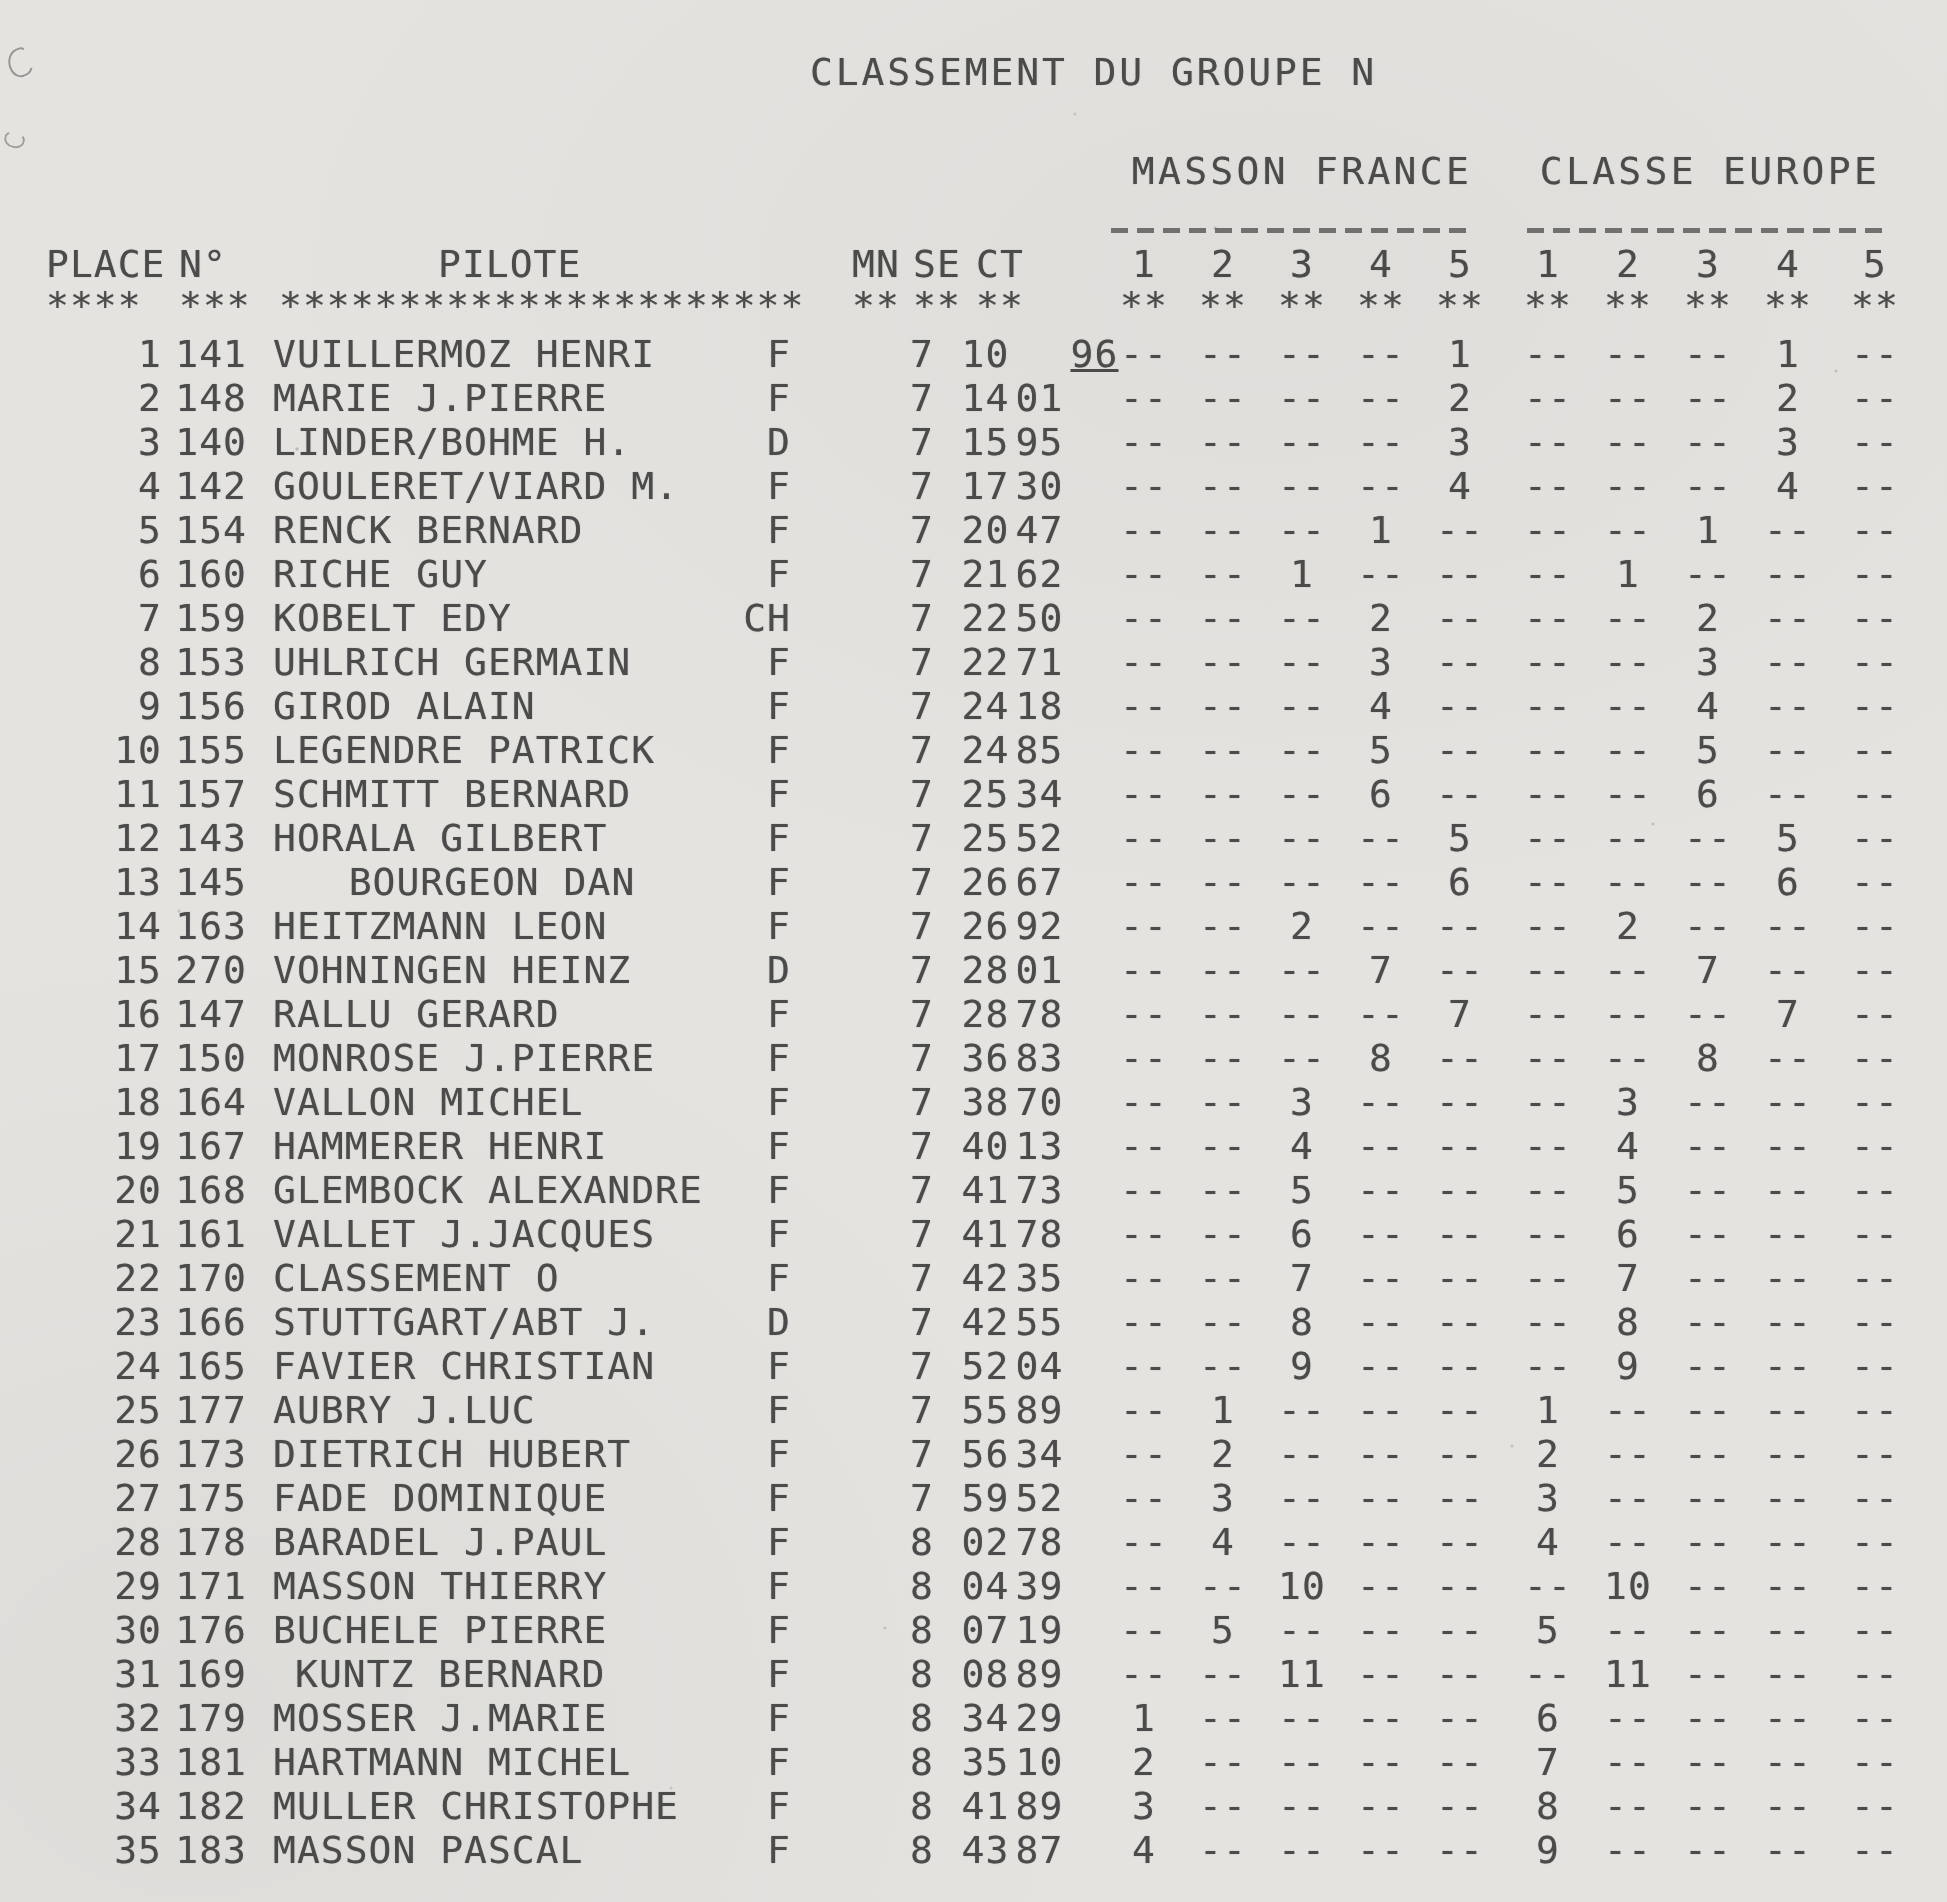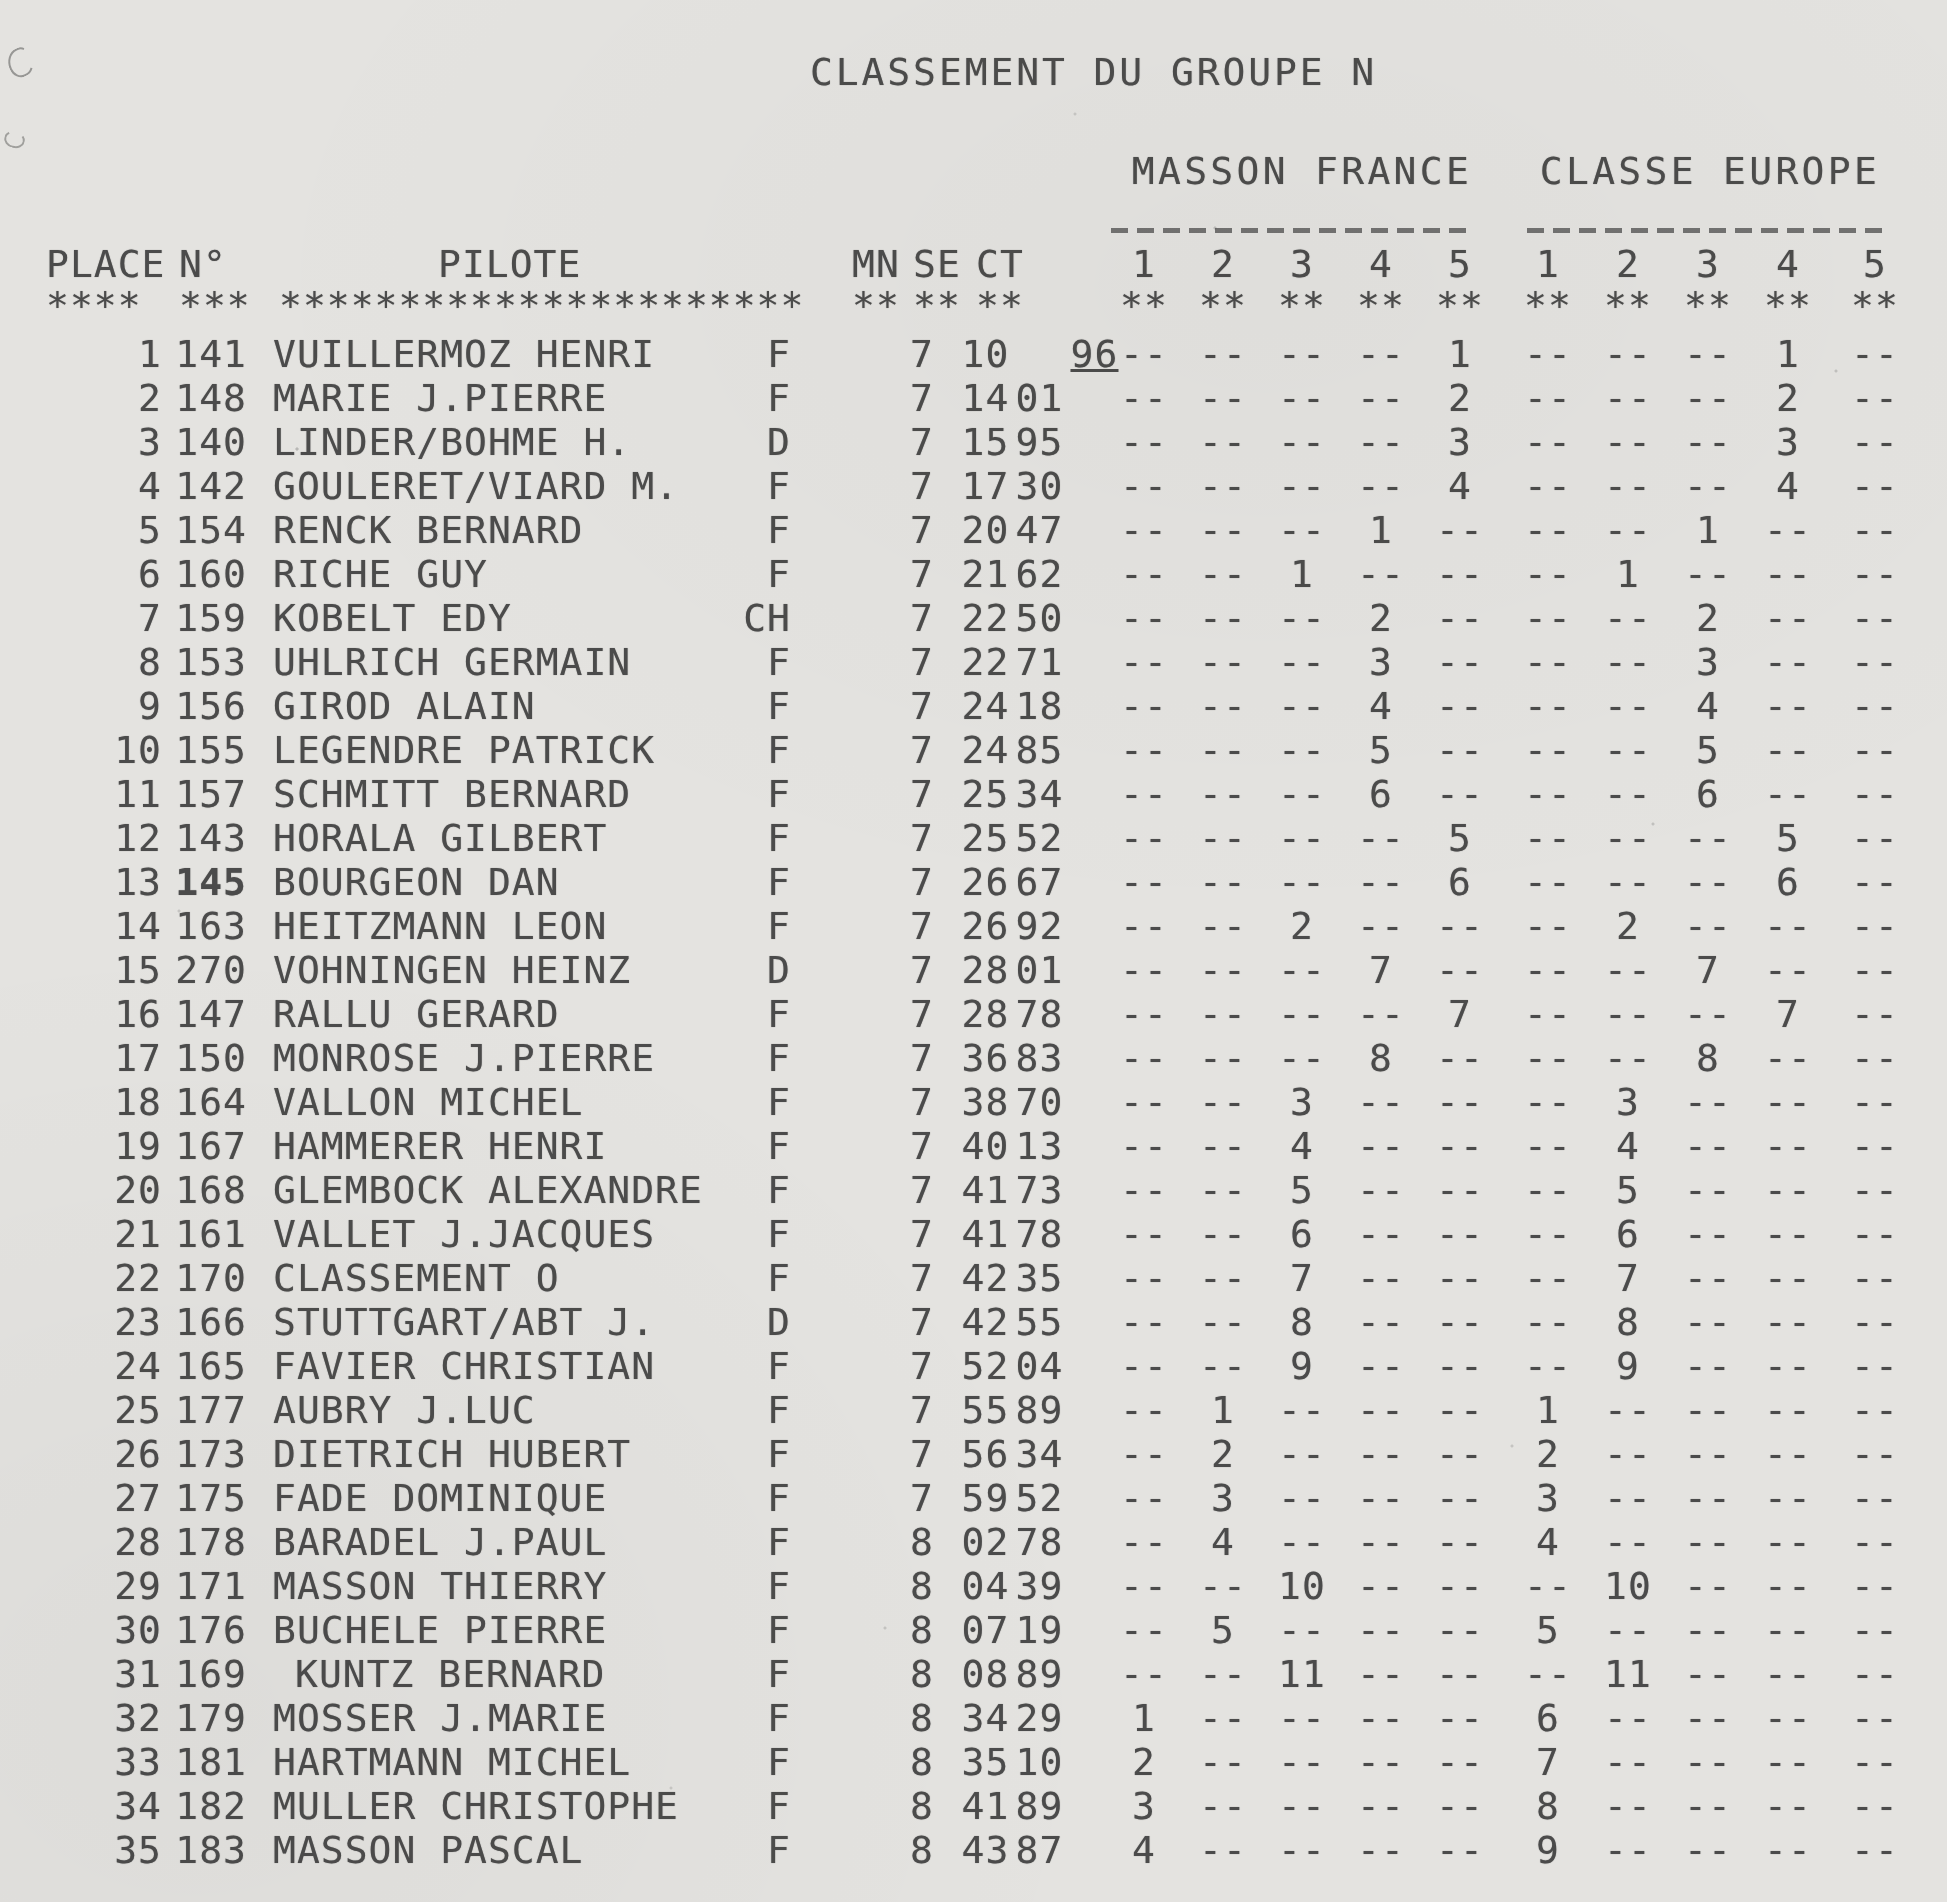--- a/index.html
+++ b/index.html
@@ -352,22 +352,22 @@
         <div class="dm cell c" style="left: 1343px; width: 76px;">--</div>
         <div class="dm cell c" style="left: 1422px; width: 76px;">5</div>
         <div class="dm cell c" style="left: 1510px; width: 76px;">--</div>
         <div class="dm cell c" style="left: 1590px; width: 76px;">--</div>
         <div class="dm cell c" style="left: 1670px; width: 76px;">--</div>
         <div class="dm cell c" style="left: 1750px; width: 76px;">5</div>
         <div class="dm cell c" style="left: 1837px; width: 76px;">--</div>
       </div>
       <div class="row">
         <div class="dm cell r" style="left: 46px; width: 116px;">13</div>
-        <div class="dm cell r" style="left: 175px; width: 72px; font-weight: bold;">145</div>
-        <div class="dm cell" style="left: 273px; width: 438px;">BOURGEON DAN</div>
+        <div class="dm cell r" style="left: 175px; width: 72px;">145</div>
+        <div class="dm cell" style="left: 273px; width: 438px; text-align: center;">BOURGEON DAN</div>
         <div class="dm cell r" style="left: 709px; width: 82px;">F</div>
         <div class="dm cell r" style="left: 883px; width: 51px;">7</div>
         <div class="dm cell c" style="left: 961px; width: 49px;">26</div>
         <div class="dm cell c" style="left: 1014px; width: 51px;">67</div>
         <div class="dm cell c" style="left: 1106px; width: 76px;">--</div>
         <div class="dm cell c" style="left: 1185px; width: 76px;">--</div>
         <div class="dm cell c" style="left: 1264px; width: 76px;">--</div>
         <div class="dm cell c" style="left: 1343px; width: 76px;">--</div>
         <div class="dm cell c" style="left: 1422px; width: 76px;">6</div>
         <div class="dm cell c" style="left: 1510px; width: 76px;">--</div>

